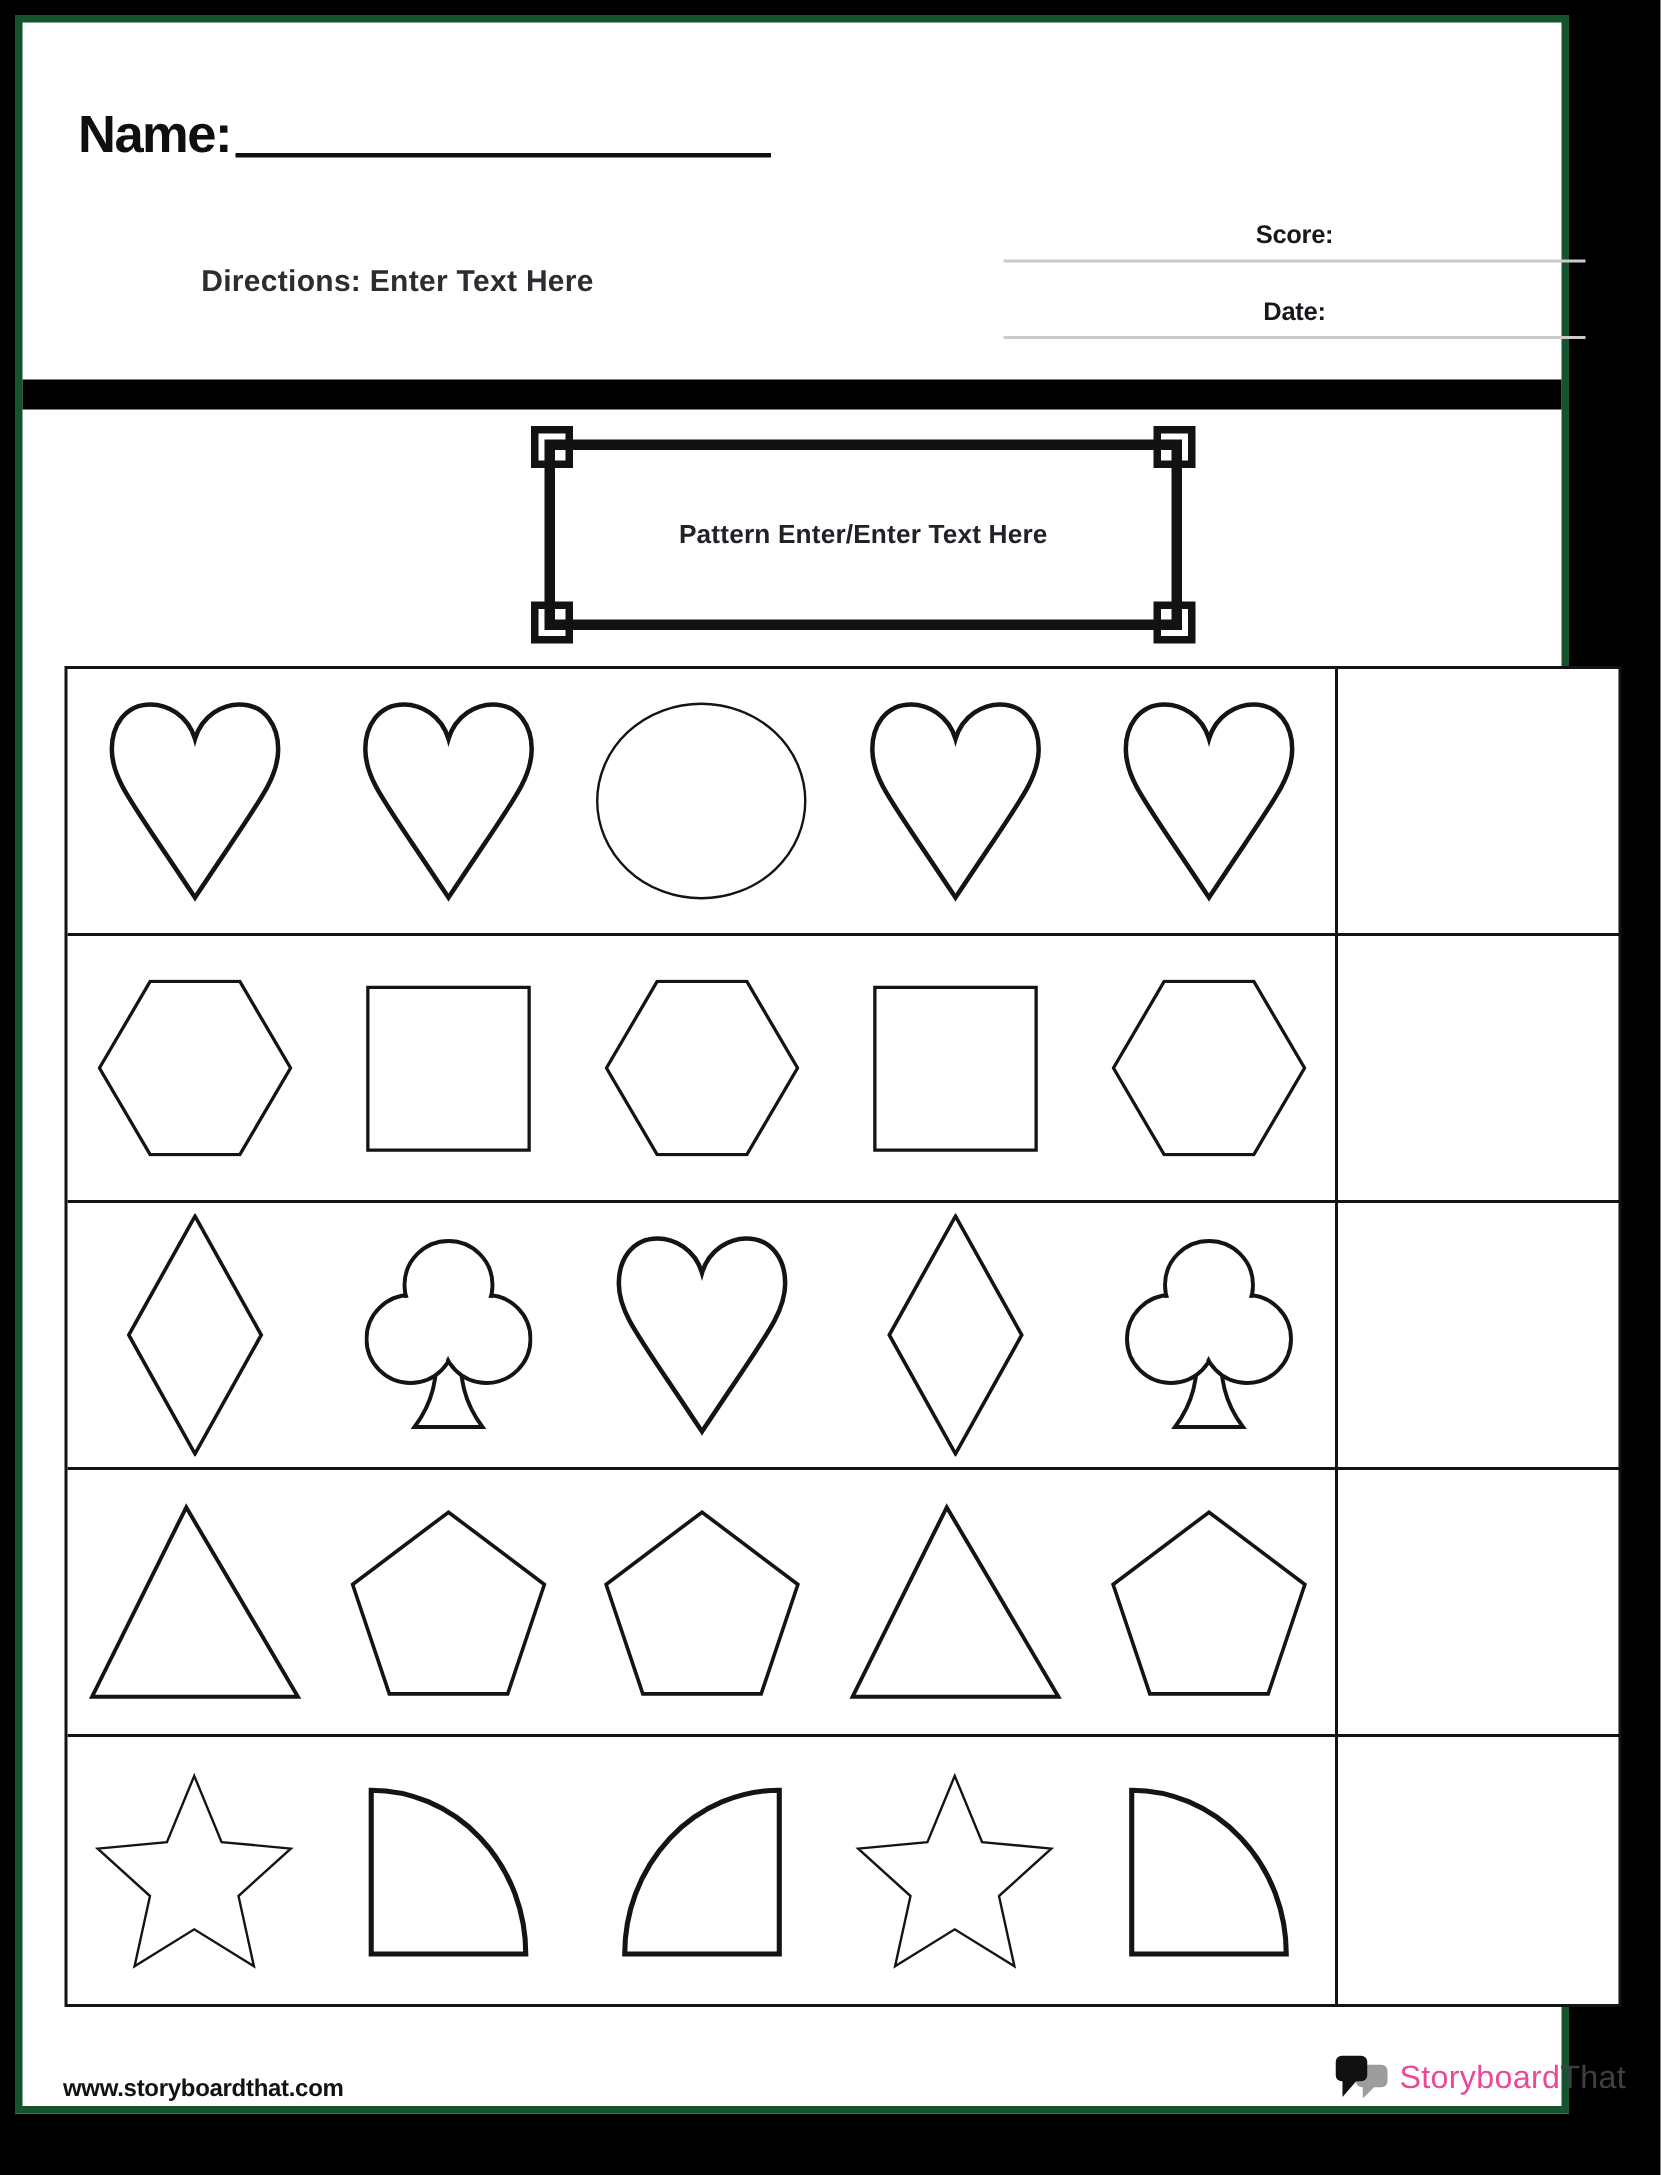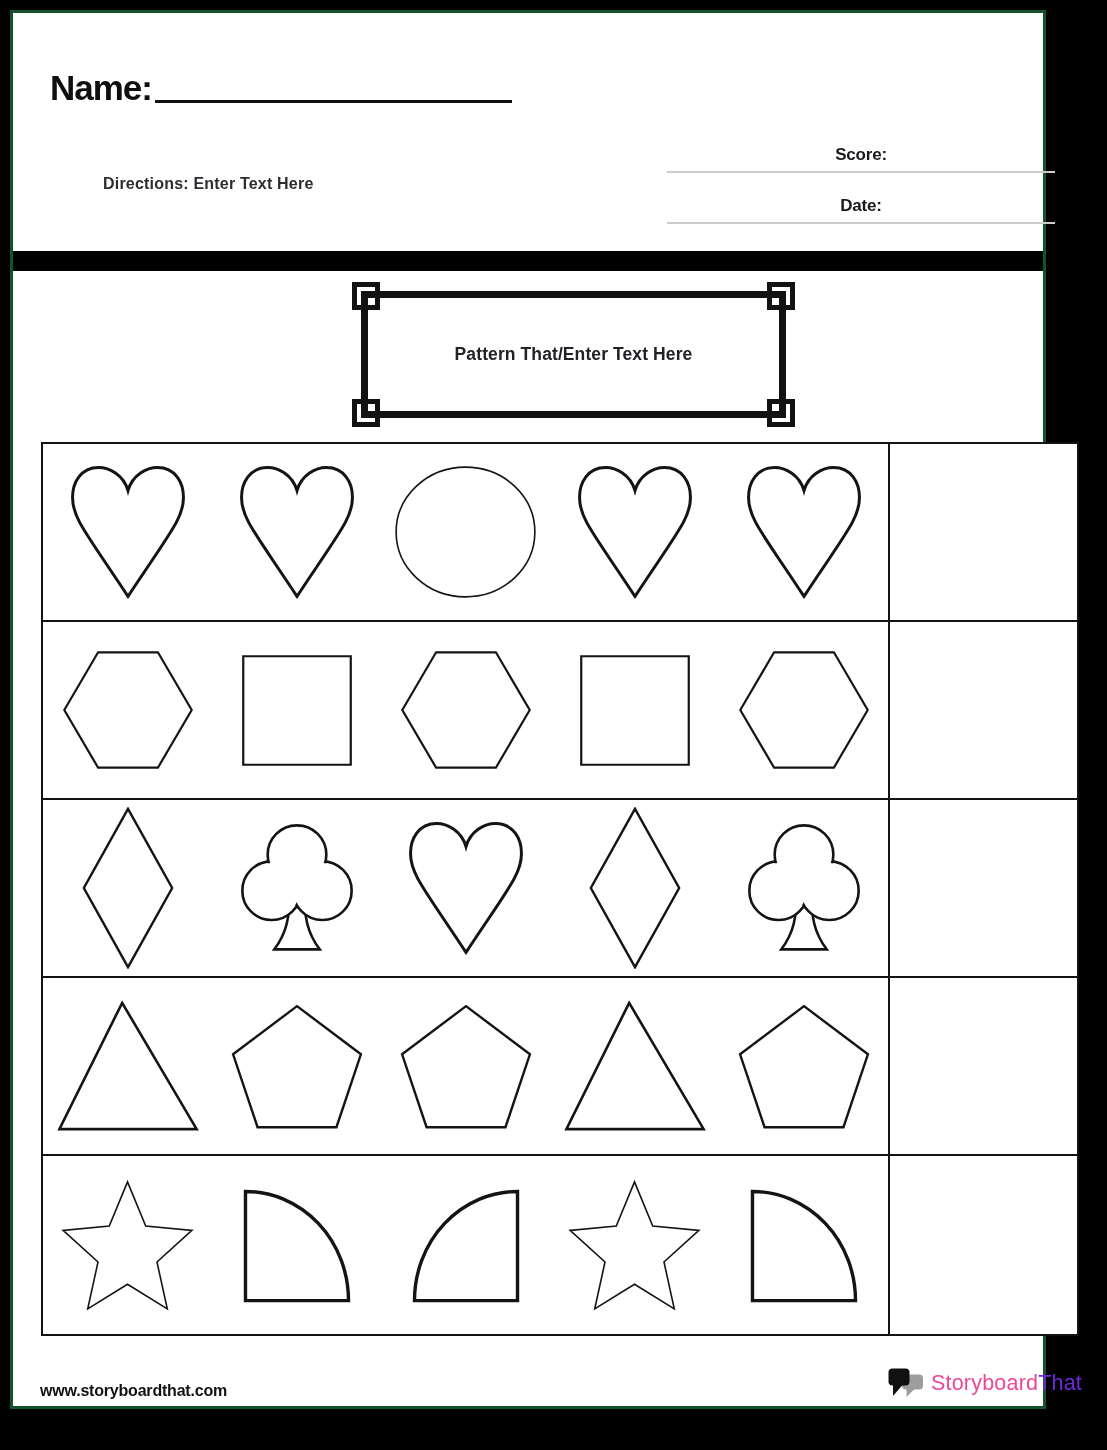--- a/index.html
+++ b/index.html
@@ -8,30 +8,30 @@
     background:#000;
     position:relative;
     font-family:"Liberation Sans",sans-serif;
     color:#17181c;
     overflow:hidden;
   }
   .page{
     position:absolute;left:10px;top:10px;
     width:1036px;height:1399px;
     background:#fff;
-    border:3px solid #14532d;
+    border:5px solid #14532d;
     box-sizing:border-box;
   }
   
   .name-row{position:absolute;left:37px;top:56px;display:flex;align-items:flex-end;}
   .name-label{font-size:35px;font-weight:bold;letter-spacing:-1px;color:#0f0f10;line-height:38px;}
   .name-line{width:357px;height:3px;background:#0f0f10;margin-left:3px;margin-bottom:4px;}
   .directions{
     position:absolute;left:90px;top:162px;width:320px;
-    font-size:16px;font-weight:bold;color:#2b2d31;letter-spacing:.2px;
+    text-align:center;font-size:20px;font-weight:bold;color:#2b2d31;letter-spacing:.2px;
   }
   .score-block{position:absolute;left:654px;top:132px;width:388px;text-align:center;}
   .sd-label{font-size:17px;font-weight:bold;color:#17181c;letter-spacing:-.2px;line-height:19px;}
   .sd-line{height:2px;background:#cbcbcb;margin-top:7px;}
   .sd-line.second{margin-top:7px;}
   .sd-label.second{margin-top:23px;}
   .black-bar{position:absolute;left:0;top:238px;width:100%;height:20px;background:#000;}
   
   .title-wrap{position:absolute;left:348px;top:278px;width:425px;height:127px;}
   .corner{
@@ -55,21 +55,21 @@
   .prow:last-child{border-bottom:none;height:178px;}
   .shape-area{width:845px;display:flex;box-sizing:border-box;}
   .shape-cell{flex:1 1 0;display:flex;align-items:center;justify-content:center;}
   .shape-cell svg{display:block;}
   .answer-cell{flex:1 1 auto;border-left:2px solid #131313;box-sizing:border-box;background:#fff;}
   
   .footer-url{position:absolute;left:27px;top:1369px;font-size:16px;font-weight:bold;color:#121212;letter-spacing:-.2px;}
   .logo{position:absolute;left:875px;top:1355px;display:flex;align-items:center;gap:7px;}
   .logo-text{font-size:21.5px;font-weight:500;letter-spacing:.2px;line-height:31px;}
   .logo-text .primary{color:#ec4899;}
-  .logo-text .secondary{color:#6d28d9;margin-top:24px;}
+  .logo-text .secondary{color:#404040;margin-top:24px;}
 </style>
 </head>
 <body>
 
 <div class="page">
 
   <div class="name-row">
     <span class="name-label">Name:</span>
     <span class="name-line"></span>
   </div>
@@ -84,21 +84,21 @@
   </div>
 
   <div class="black-bar"></div>
 
   <div class="title-wrap">
     <div class="corner tl"></div>
     <div class="corner tr"></div>
     <div class="corner bl"></div>
     <div class="corner br"></div>
     <div class="title-frame">
-      <span class="title-text">Pattern That/Enter Text Here</span>
+      <span class="title-text">Pattern Enter/Enter Text Here</span>
     </div>
   </div>
 
   <div class="ptable" id="pattern-table">
       <div class="prow">
         <div class="shape-area">
           <div class="shape-cell">
             <span>
               <svg viewBox="0 0 100 120" preserveAspectRatio="none" width="118" height="138">
                 <path d="M50 24 C46 10 34 4 25 4 C10 4 3 17 3 30 C3 48 14 60 50 116 C86 60 97 48 97 30 C97 17 90 4 75 4 C66 4 54 10 50 24 Z" vector-effect="non-scaling-stroke" fill="#fff" stroke="#141414" stroke-width="3"></path>

